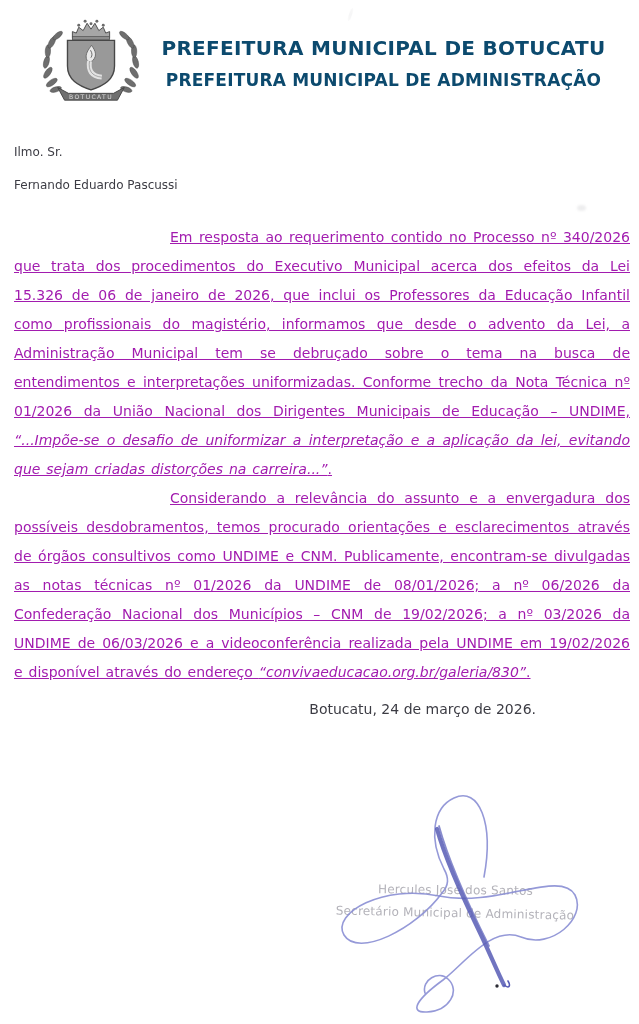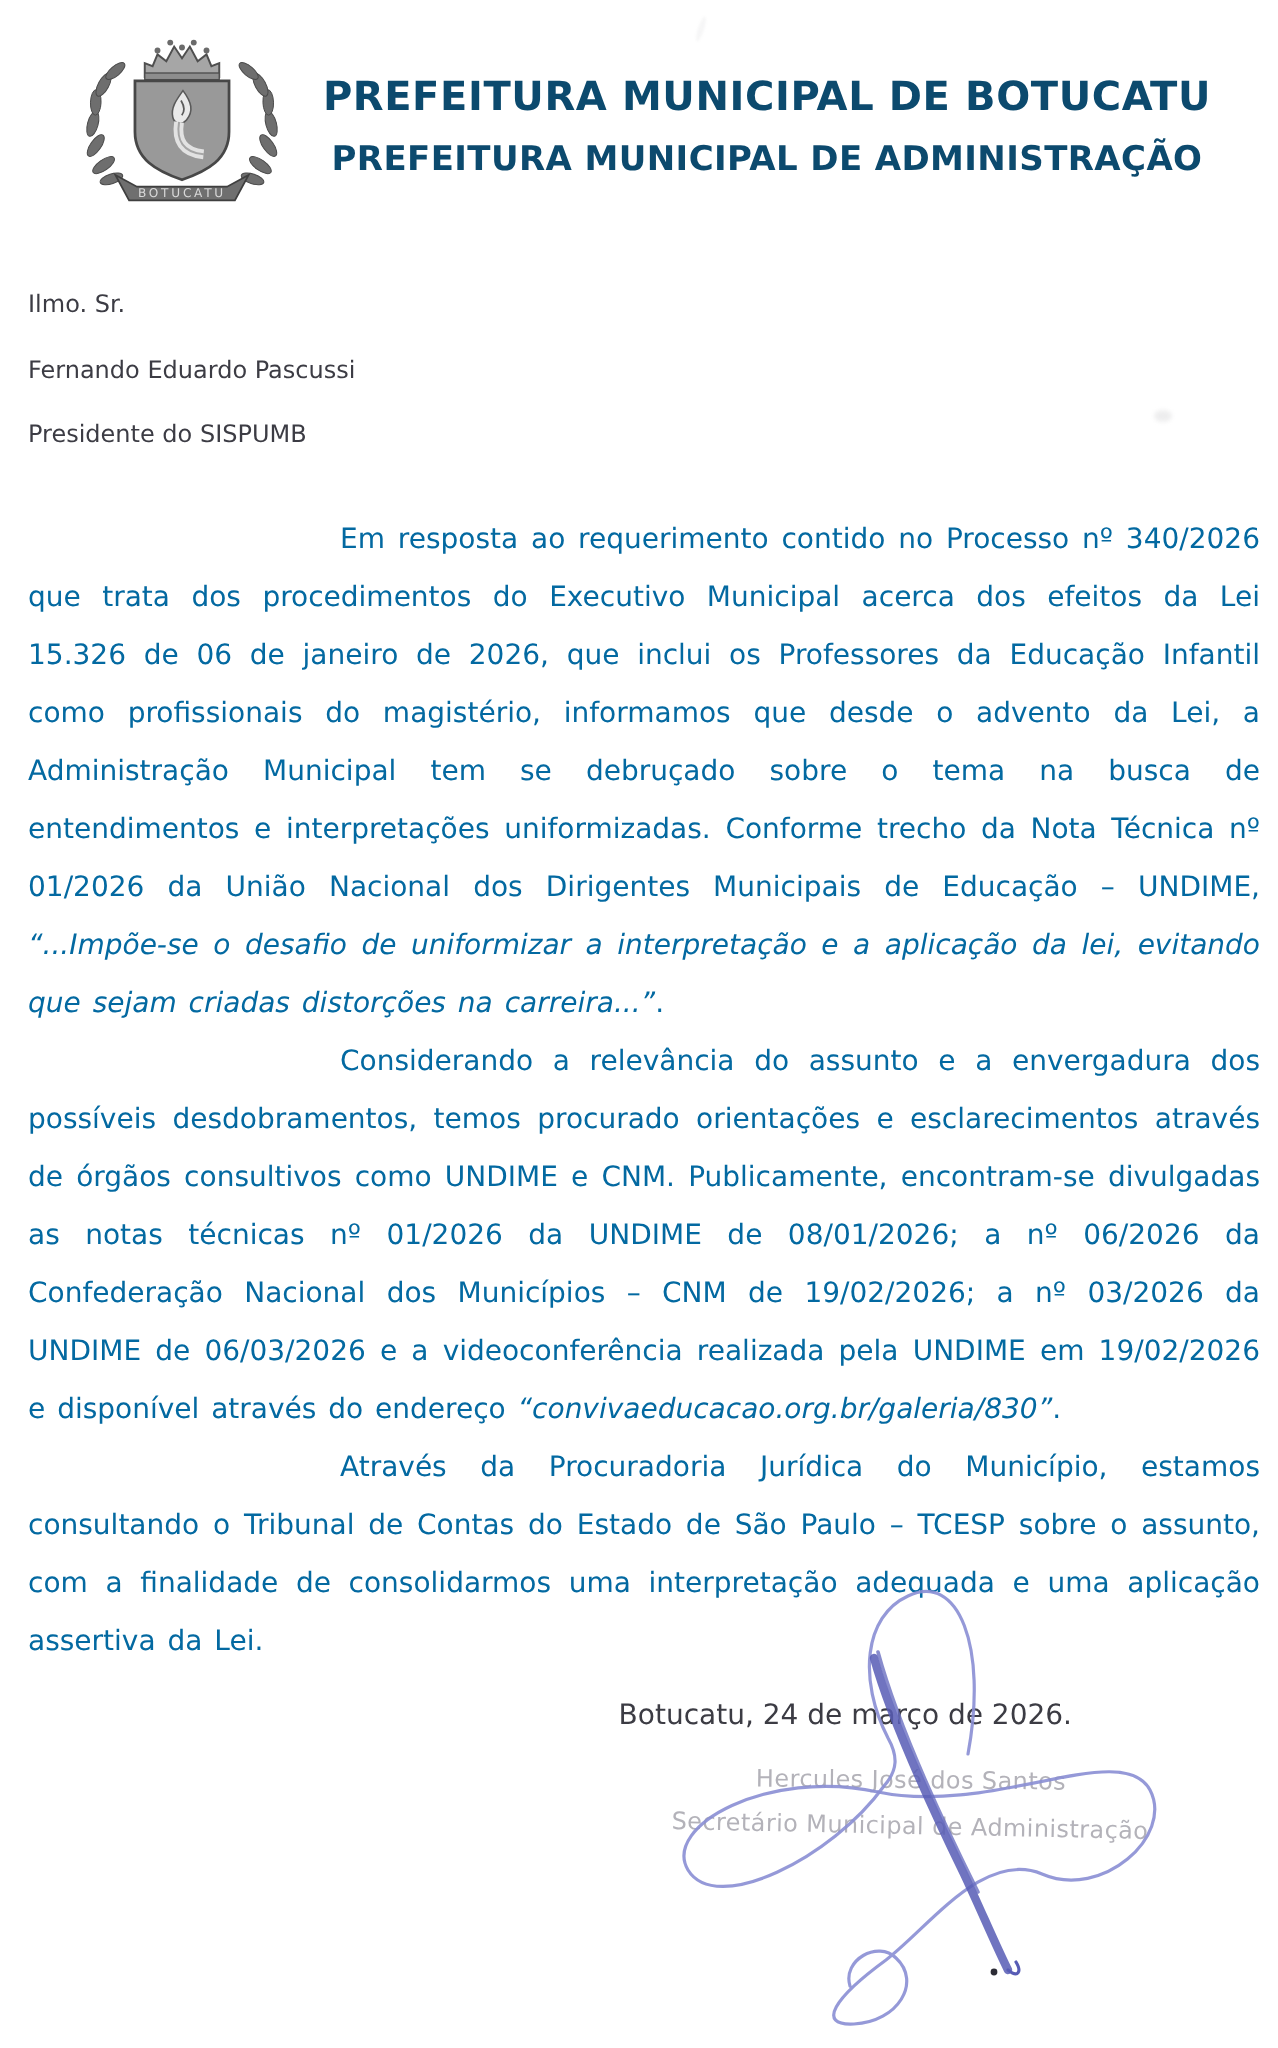--- a/index.html
+++ b/index.html
@@ -29,22 +29,23 @@
 
   
   .letter-body{margin:22px 9px 0 14px;}
   .para{
     margin:0;
     font-size:14px;
     line-height:29px;
     text-align:justify;
     text-align-last:left;
     text-indent:156px;
-    color:#0369a1;
+    color:#a21caf;
     word-spacing:1.5px;
+    text-decoration:underline;
   }
   .para i{font-style:italic;}
 
   .dateline{
     margin:8px 0 0 0;
     padding-right:94px;
     text-align:right;
     font-size:14px;
     line-height:29px;
   }
@@ -121,29 +122,27 @@
 
     <div class="org-names">
       <div class="org-line1">PREFEITURA MUNICIPAL DE BOTUCATU</div>
       <div class="org-line2">PREFEITURA MUNICIPAL DE ADMINISTRAÇÃO</div>
     </div>
   </div>
 
   <div class="recipient">
     <div>Ilmo. Sr.</div>
     <div>Fernando Eduardo Pascussi</div>
-    <div>Presidente do SISPUMB</div>
   </div>
 
   <div class="letter-body">
     <p class="para"><span>Em resposta ao requerimento contido no Processo nº 340/2026 que trata dos procedimentos do Executivo Municipal acerca dos efeitos da Lei 15.326 de 06 de janeiro de 2026, que inclui os Professores da Educação Infantil como profissionais do magistério, informamos que desde o advento da Lei, a Administração Municipal tem se debruçado sobre o tema na busca de entendimentos e interpretações uniformizadas. Conforme trecho da Nota Técnica nº 01/2026 da União Nacional dos Dirigentes Municipais de Educação – UNDIME, </span><i>“...Impõe-se o desafio de uniformizar a interpretação e a aplicação da lei, evitando que sejam criadas distorções na carreira...”</i><span>.</span></p>
 
     <p class="para"><span>Considerando a relevância do assunto e a envergadura dos possíveis desdobramentos, temos procurado orientações e esclarecimentos através de órgãos consultivos como UNDIME e CNM. Publicamente, encontram-se divulgadas as notas técnicas nº 01/2026 da UNDIME de 08/01/2026; a nº 06/2026 da Confederação Nacional dos Municípios – CNM de 19/02/2026; a nº 03/2026 da UNDIME de 06/03/2026 e a videoconferência realizada pela UNDIME em 19/02/2026 e disponível através do endereço </span><i>“convivaeducacao.org.br/galeria/830”</i><span>.</span></p>
 
-    <p class="para"><span>Através da Procuradoria Jurídica do Município, estamos consultando o Tribunal de Contas do Estado de São Paulo – TCESP sobre o assunto, com a finalidade de consolidarmos uma interpretação adequada e uma aplicação assertiva da Lei.</span></p>
 
     <p class="dateline">Botucatu, 24 de março de 2026.</p>
   </div>
 
   <div class="stamp-name">Hercules José dos Santos</div>
   <div class="stamp-role">Secretário Municipal de Administração</div>
 
   <svg class="sig-svg" viewBox="0 0 340 244" aria-hidden="true">
 
     <path d="M186,98 C196,44 181,7 156,19 C134,29 131,61 146,90 C151,99 151,106 144,114 C118,150 60,179 46,156 C33,134 86,105 141,117" fill="none" stroke="#8a8ed4" stroke-width="1.6" stroke-linecap="round" opacity=".9"></path>

